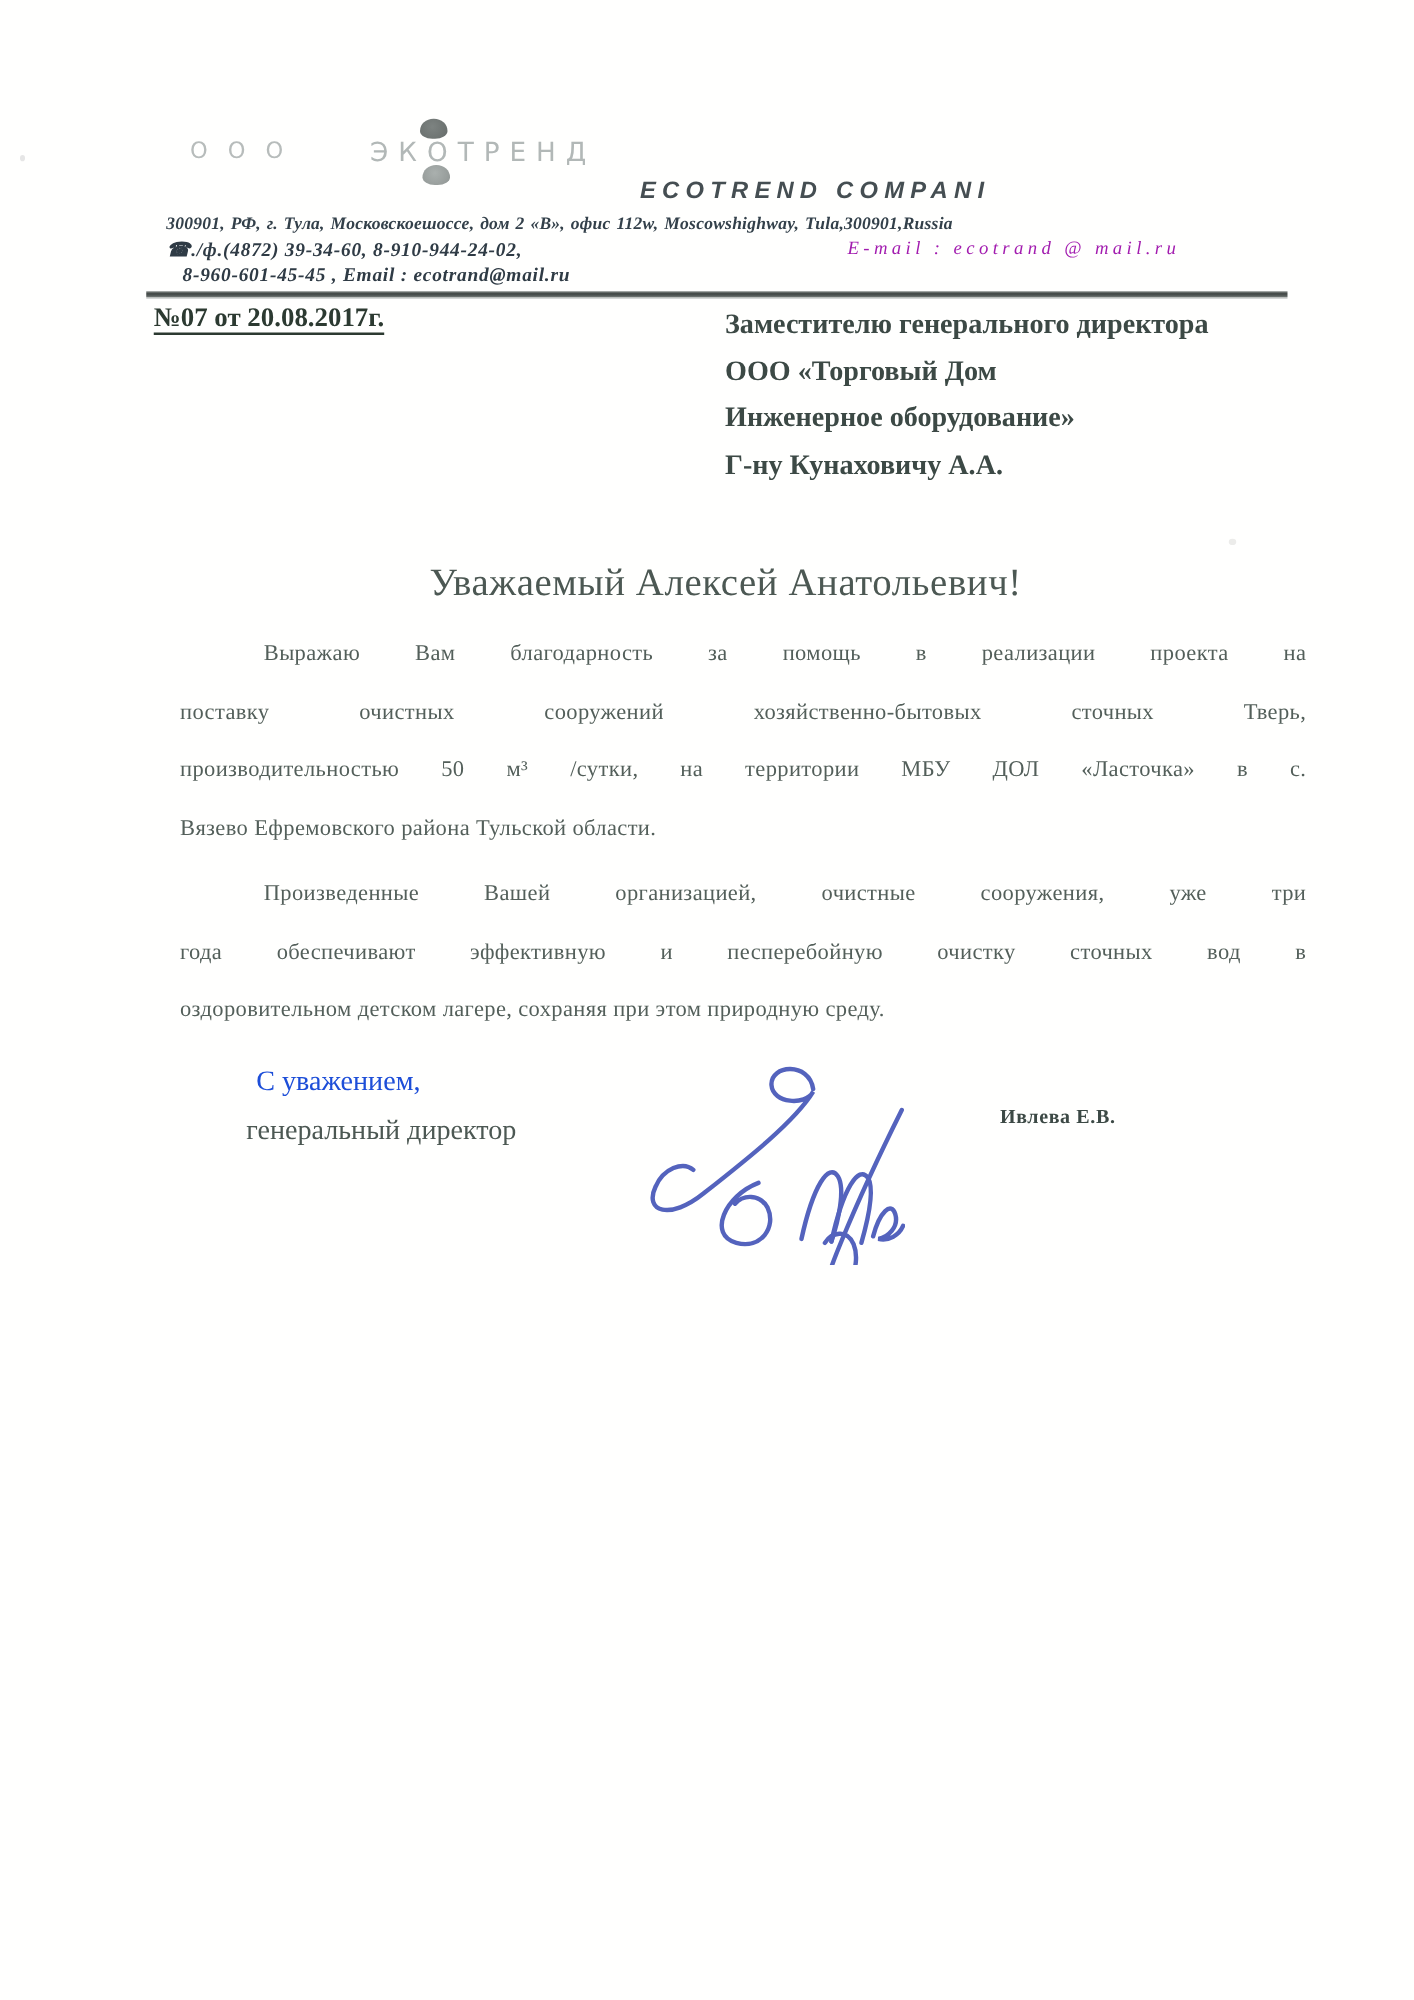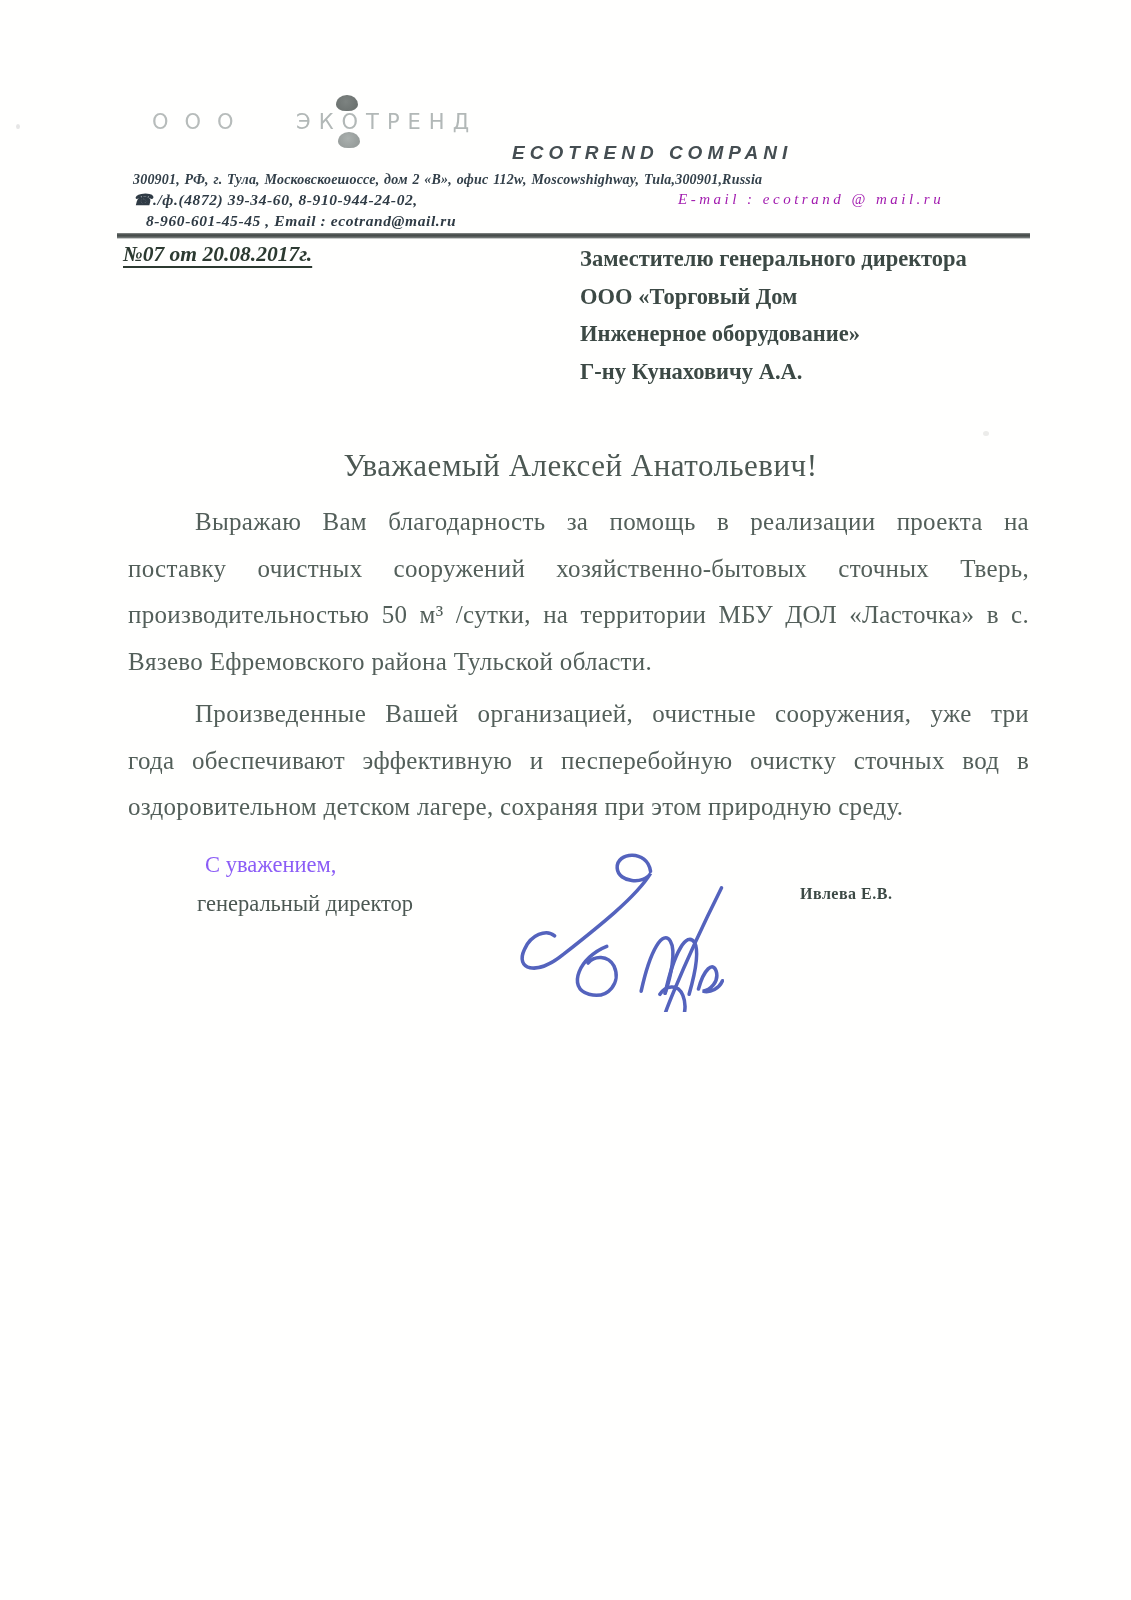--- a/index.html
+++ b/index.html
@@ -7,21 +7,21 @@
     position:relative;
     width:1131px;height:1600px;
     background:#fffffe;
     overflow:hidden;
     font-family:"Liberation Serif","DejaVu Serif",serif;
   }
   
   .logo-ooo{
     position:absolute;left:152px;top:110px;
     font-family:"DejaVu Sans","Liberation Sans",sans-serif;
-    font-size:21px;letter-spacing:16px;color:#b7bcbb;font-weight:500;
+    font-size:18px;letter-spacing:16px;color:#b7bcbb;font-weight:500;
   }
   .logo-name{
     position:absolute;left:296px;top:110px;
     font-family:"DejaVu Sans","Liberation Sans",sans-serif;
     font-size:21px;letter-spacing:8px;color:#b2b8b7;font-weight:500;
   }
   .cone{
     position:absolute;width:22px;height:16px;
     border-radius:50% 50% 46% 46% / 62% 62% 40% 40%;
   }
@@ -56,43 +56,43 @@
   }
   .divider{
     position:absolute;left:117px;top:233px;width:913px;height:5px;
     background:linear-gradient(180deg,#8b908e 0%,#3f4543 40%,#565c5a 70%,#7c817f 100%);
     box-shadow:0 1px 0 #c9cccb;
   }
   
   .ref{
     position:absolute;left:123px;top:242px;
     font-weight:700;font-size:21.5px;color:#2c3a31;
-    text-decoration:underline;text-decoration-thickness:2px;text-underline-offset:5px;font-style:italic;
+    text-decoration:underline;text-decoration-thickness:2px;text-underline-offset:5px;
   }
   .recipient{
     position:absolute;left:580px;top:240px;width:460px;
     font-weight:700;font-size:22.5px;color:#3c4945;line-height:37.5px;
   }
   
   .salutation{
     position:absolute;left:130px;top:448px;width:901px;
     text-align:center;font-size:31px;color:#4c5853;letter-spacing:.5px;
   }
   .body-text{
-    position:absolute;left:128px;top:499px;width:901px;
-    font-size:25px;color:#535f5a;line-height:46.5px;letter-spacing:.3px;
+    position:absolute;left:144px;top:499px;width:901px;
+    font-size:18px;color:#535f5a;line-height:46.5px;letter-spacing:.3px;
   }
   .jline{text-align:justify;text-align-last:justify;}
   .jline-first{padding-left:67px;}
   .jline-last{text-align:left;text-align-last:left;}
   .para2{margin-top:6px;}
   
   .regards{
     position:absolute;left:205px;top:852px;
-    font-size:22.5px;color:#8b5cf6;
+    font-size:22.5px;color:#1d4ed8;
   }
   .regards-title{
     position:absolute;left:197px;top:891px;
     font-size:22.5px;color:#4c5853;
   }
   .signer{
     position:absolute;left:800px;top:885px;
     font-weight:700;font-size:16px;color:#3c4945;letter-spacing:.5px;
   }
   .signature{position:absolute;left:452px;top:840px;width:272px;height:172px;}

